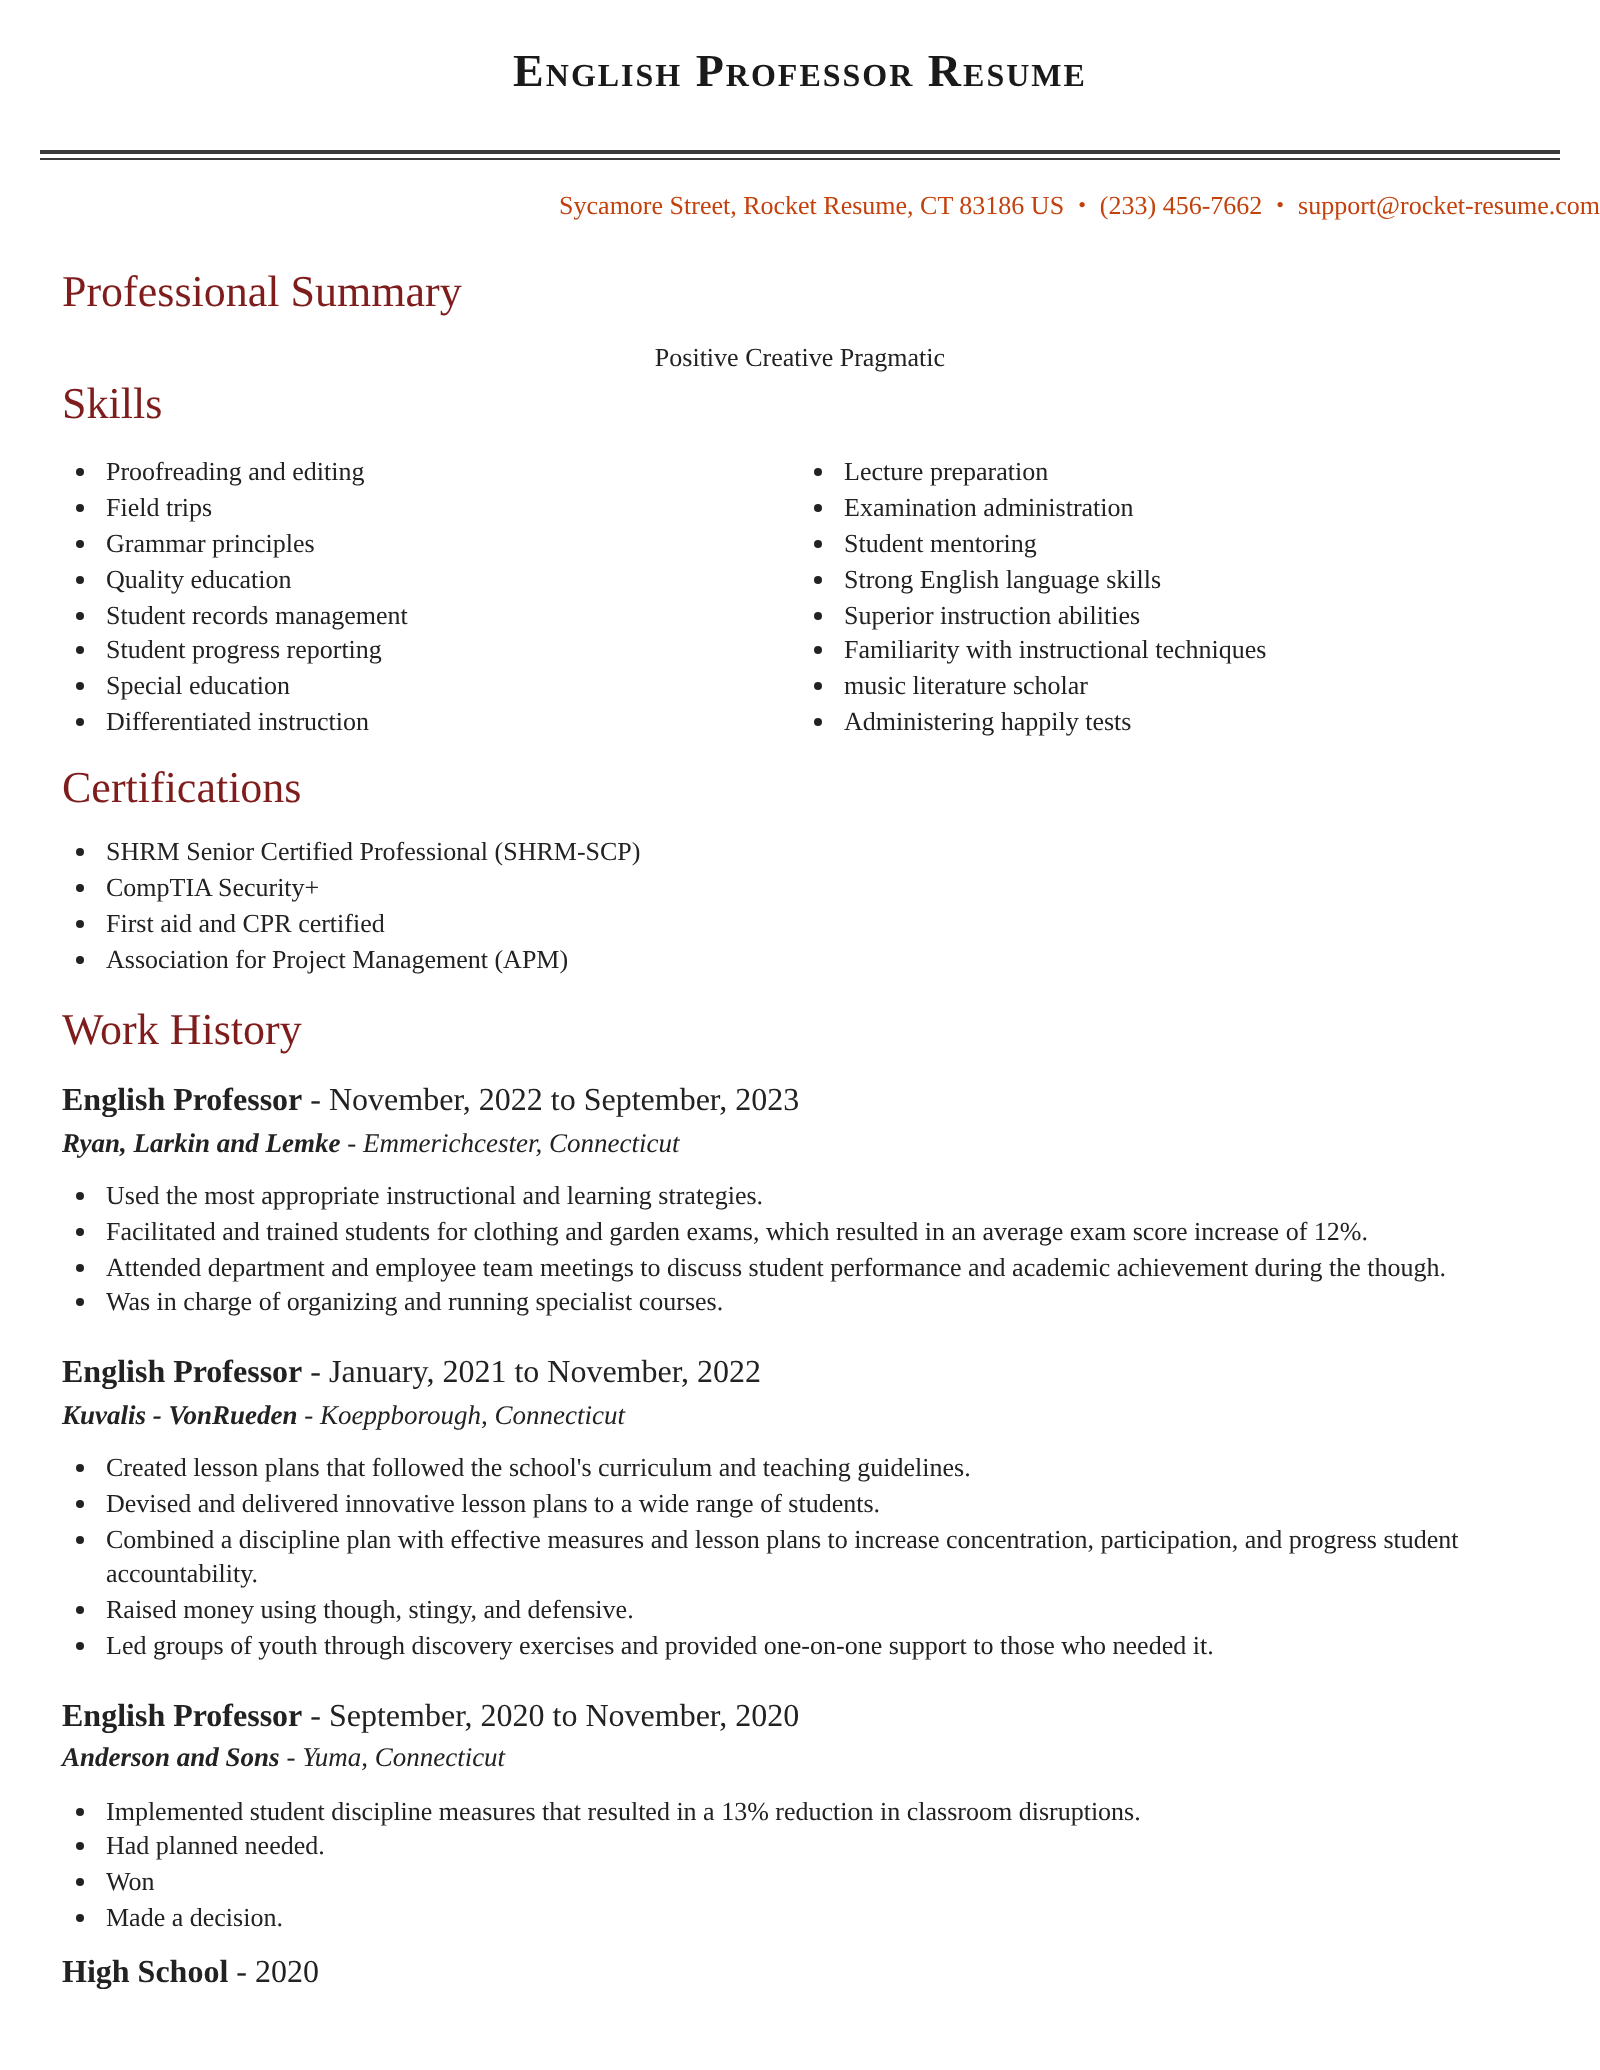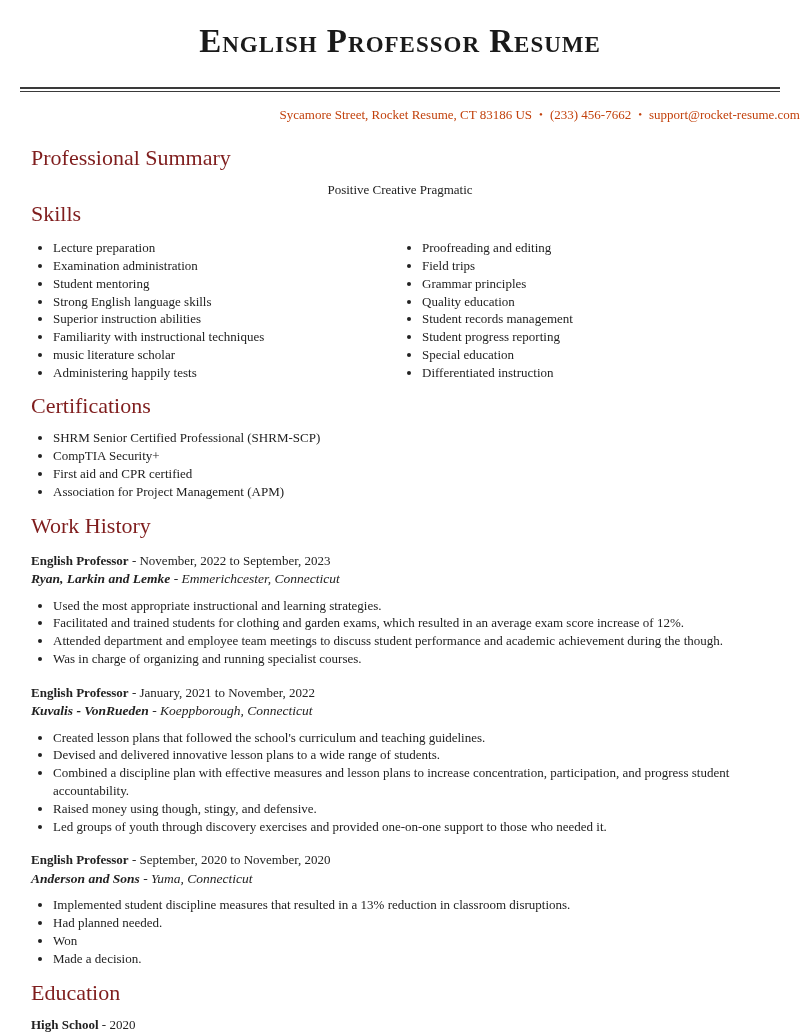--- a/index.html
+++ b/index.html
@@ -3,21 +3,21 @@
 <meta charset="utf-8">
 <style>
   html, body { margin: 0; padding: 0; }
   body {
     width: 800px; height: 1035px; overflow: hidden;
     background: #ffffff; color: #222222;
     font-family: "Liberation Serif", "DejaVu Serif", serif;
   }
   .title {
     margin: 22px 0 0; text-align: center;
-    font-size: 33px; font-weight: 700; font-variant: small-caps;
+    font-size: 23px; font-weight: 700; font-variant: small-caps;
     letter-spacing: 1px; line-height: 1.2; color: #1a1a1a;
   }
   .rule {
     margin: 25px 20px 0; height: 2px;
     border-top: 2px solid #3a3a3a; border-bottom: 1px solid #3a3a3a;
   }
   .contact {
     margin-top: 14px; text-align: right;
     font-size: 13px; line-height: 1.4; color: #c2410c;
   }
@@ -31,21 +31,21 @@
   .summary-text { margin: 9px 0 0; font-size: 13px; line-height: 1.4; text-align: center; }
   .h2-skills { }
   ul { margin: 0; padding-left: 22px; list-style: disc; }
   li { font-size: 13px; line-height: 1.37; }
   .skills-cols { display: flex; margin-top: 11px; }
   .skills-cols ul { width: 50%; box-sizing: border-box; }
   .h2-certs { margin-top: 10px; }
   .cert-list { margin-top: 9px; }
   .h2-work { margin-top: 12px; }
   p { margin: 0; }
-  .job-title-line { font-size: 13px; line-height: 1.35; margin-top: 11px; }
+  .job-title-line { font-size: 16px; line-height: 1.35; margin-top: 11px; }
   .job + .job .job-title-line { margin-top: 16px; }
   .job-title { font-weight: 700; }
   .company-line { font-size: 13.5px; line-height: 1.35; margin-top: 1px; font-style: italic; }
   .company { font-weight: 700; }
   .job-bullets { margin-top: 8px; }
   .h2-education { margin-top: 12px; }
   .edu .job-title-line { margin-top: 8px; }
 </style>
 </head>
 <body>
@@ -61,38 +61,38 @@
   </div>
 
   <div class="content">
 
     <h2 class="h2 h2-summary">Professional Summary</h2>
     <p class="summary-text">Positive Creative Pragmatic</p>
 
     <h2 class="h2 h2-skills">Skills</h2>
     <div class="skills-cols">
       <ul>
+        <li>Proofreading and editing</li>
+        <li>Field trips</li>
+        <li>Grammar principles</li>
+        <li>Quality education</li>
+        <li>Student records management</li>
+        <li>Student progress reporting</li>
+        <li>Special education</li>
+        <li>Differentiated instruction</li>
+      </ul>
+      <ul>
         <li>Lecture preparation</li>
         <li>Examination administration</li>
         <li>Student mentoring</li>
         <li>Strong English language skills</li>
         <li>Superior instruction abilities</li>
         <li>Familiarity with instructional techniques</li>
         <li>music literature scholar</li>
         <li>Administering happily tests</li>
-      </ul>
-      <ul>
-        <li>Proofreading and editing</li>
-        <li>Field trips</li>
-        <li>Grammar principles</li>
-        <li>Quality education</li>
-        <li>Student records management</li>
-        <li>Student progress reporting</li>
-        <li>Special education</li>
-        <li>Differentiated instruction</li>
       </ul>
     </div>
 
     <h2 class="h2 h2-certs">Certifications</h2>
     <ul class="cert-list">
       <li>SHRM Senior Certified Professional (SHRM-SCP)</li>
       <li>CompTIA Security+</li>
       <li>First aid and CPR certified</li>
       <li>Association for Project Management (APM)</li>
     </ul>
@@ -150,21 +150,20 @@
         <span>Yuma, Connecticut</span>
       </p>
       <ul class="job-bullets">
         <li>Implemented student discipline measures that resulted in a 13% reduction in classroom disruptions.</li>
         <li>Had planned needed.</li>
         <li>Won</li>
         <li>Made a decision.</li>
       </ul>
     </div>
 
-    <h2 class="h2 h2-education">Education</h2>
 
     <div class="edu">
       <p class="job-title-line">
         <span class="job-title">High School</span>
         <span>-</span>
         <span>2020</span>
       </p>
 
     </div>
 

